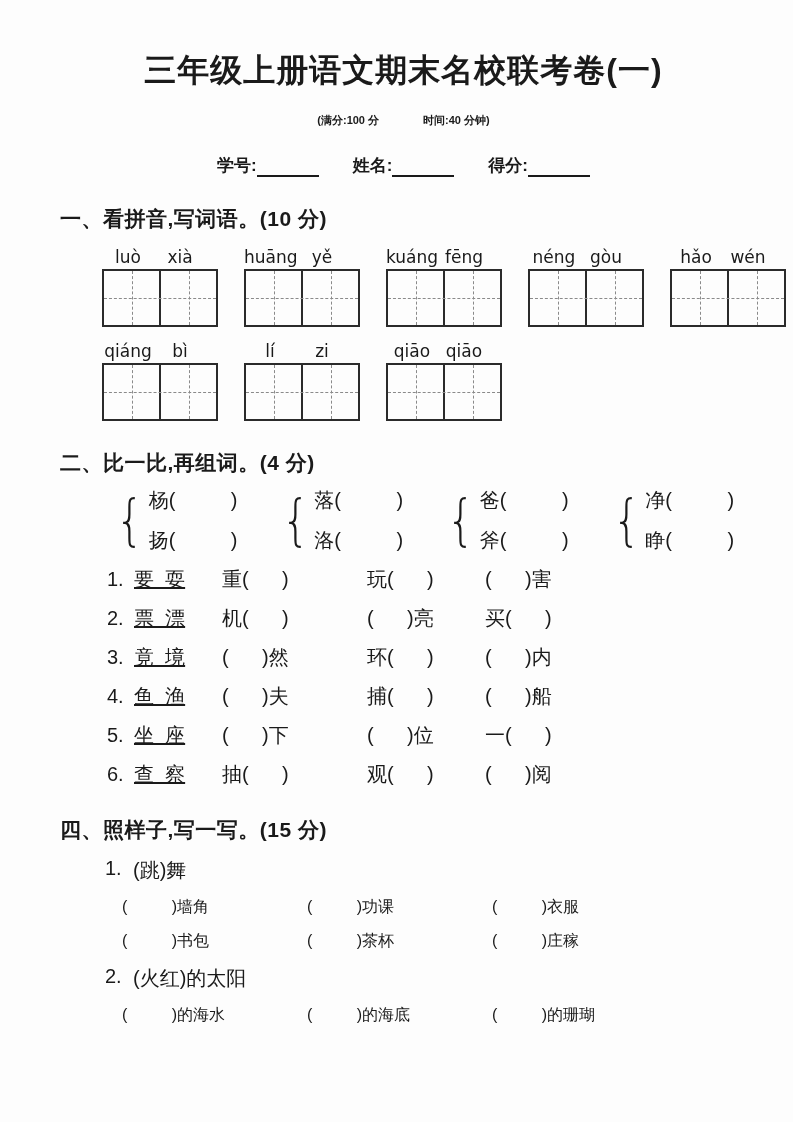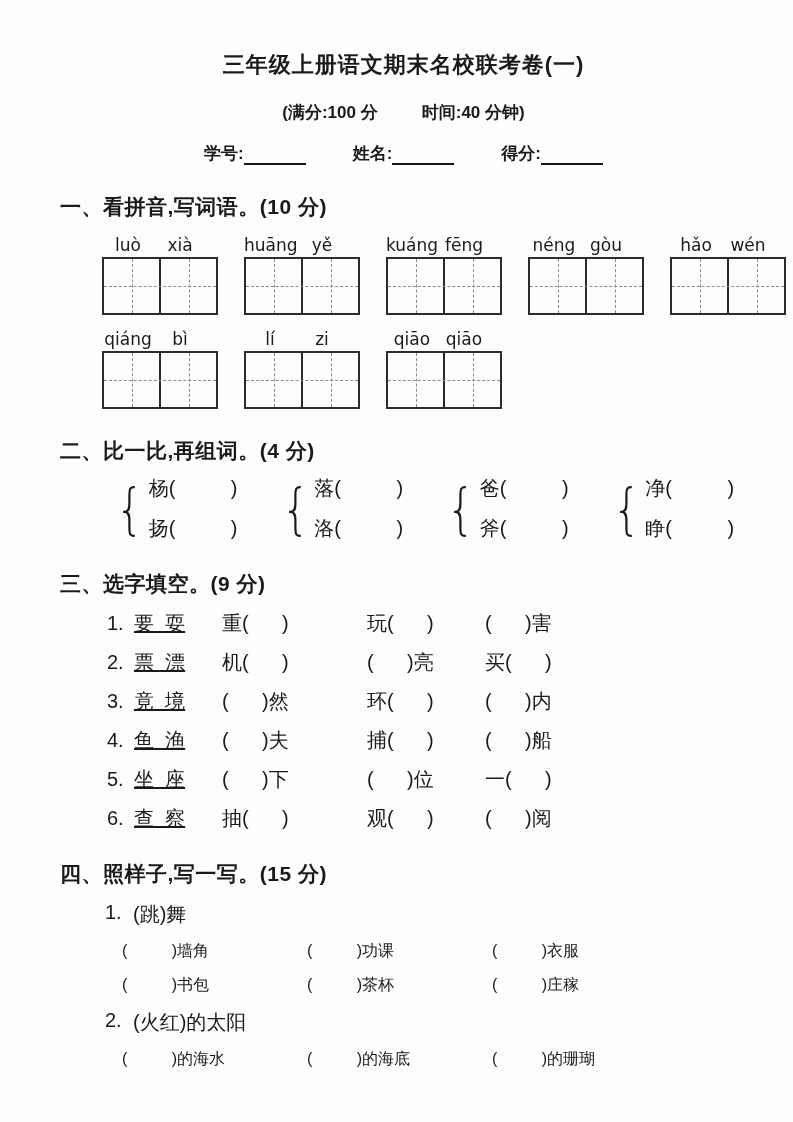--- a/index.html
+++ b/index.html
@@ -2,23 +2,23 @@
 <html><head>
 <meta charset="utf-8">
 <style>
   html,body{margin:0;padding:0;background:#ffffff;}
   .page{
     width:793px;height:1122px;margin:0 auto;background:#fdfdfd;
     font-family:"Liberation Sans",sans-serif;color:#1a1a1a;
     box-sizing:border-box;padding:52px 46px 0 60px;overflow:hidden;position:relative;
   }
   
-  .title{text-align:center;font-size:22px;font-weight:bold;letter-spacing:1px;line-height:1.15;}
-  .meta{display:flex;justify-content:center;gap:44px;margin-top:24px;font-size:17px;font-weight:bold;}
-  .infoline{display:flex;justify-content:center;gap:47px;margin-top:18px;font-size:17px;font-weight:bold;align-items:flex-end;}
+  .title{text-align:center;font-size:32px;font-weight:bold;letter-spacing:1px;line-height:1.15;}
+  .meta{display:flex;justify-content:center;gap:44px;margin-top:24px;font-size:11px;font-weight:bold;}
+  .infoline{display:flex;justify-content:center;gap:34px;margin-top:26px;font-size:17px;font-weight:bold;align-items:flex-end;}
   .infofield{display:flex;align-items:flex-end;}
   .u-blank{display:inline-block;width:62px;border-bottom:2.5px solid #1a1a1a;height:16px;}
   
   .sec-head{font-size:21px;font-weight:bold;margin-top:28px;letter-spacing:0.5px;}
   
   .word-row{display:flex;gap:26px;margin:14px 0 0 42px;}
   .word{width:116px;flex:0 0 auto;}
   .pys{display:flex;margin-bottom:2px;font-family:"DejaVu Sans",sans-serif;font-size:17px;}
   .pys span{width:52px;text-align:center;white-space:nowrap;}
   .grid2{position:relative;height:54px;border:2px solid #2b2b2b;display:flex;background:#fdfdfd;}
@@ -186,21 +186,20 @@
     </div>
     <div class="group">
       <span class="brace">{</span>
       <span class="glines">
         <span>净(          )</span>
         <span>睁(          )</span>
       </span>
     </div>
   </div>
 
-  <div class="sec-head">三、选字填空。(9 分)</div>
 
   <div class="s3-row">
     <span class="s3-num">1.</span>
     <span class="s3-choices">要  耍</span>
     <span class="s3-i0">重(      )</span>
     <span class="s3-i1">玩(      )</span>
     <span class="s3-i2">(      )害</span>
   </div>
   <div class="s3-row">
     <span class="s3-num">2.</span>

